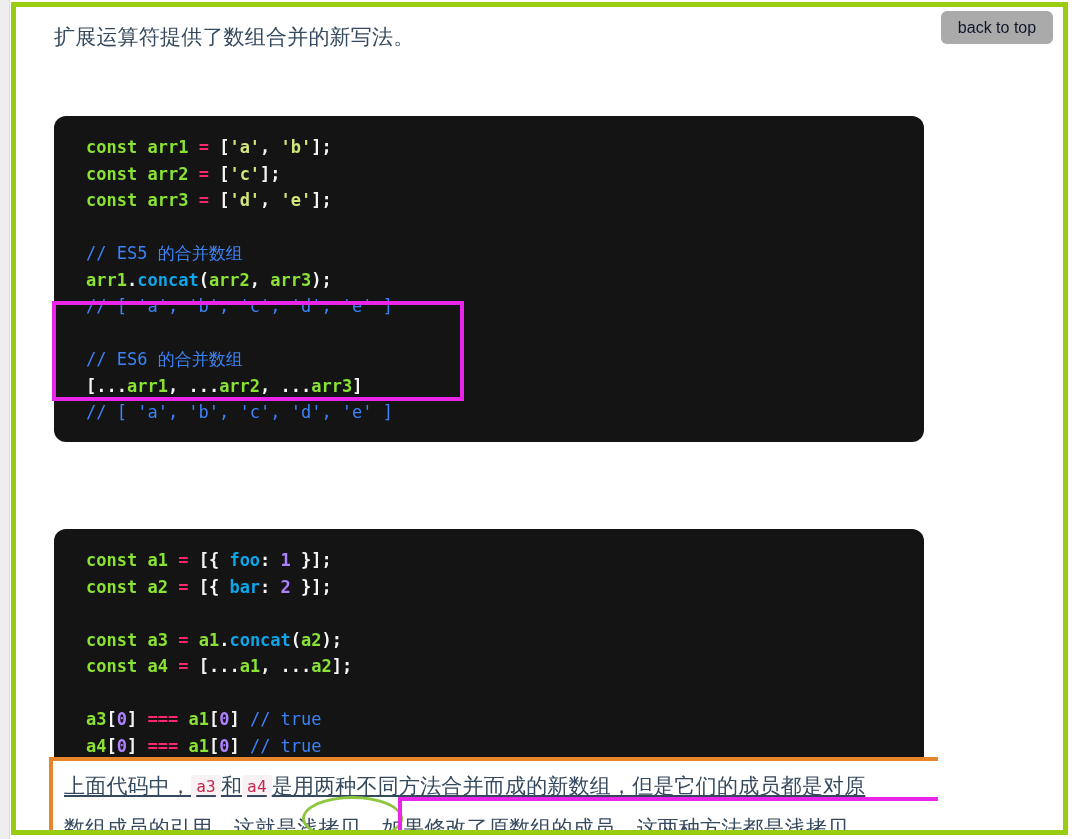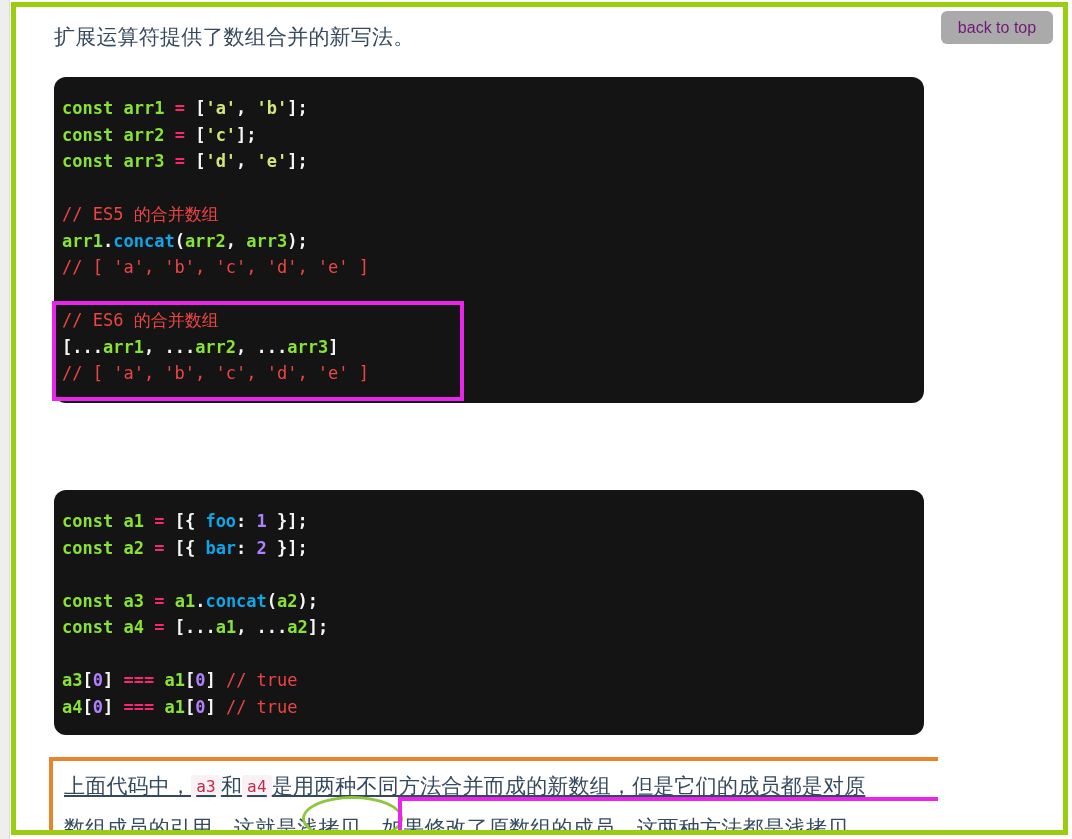--- a/index.html
+++ b/index.html
@@ -56,44 +56,45 @@
     letter-spacing: 0.2px;
   }
   #para-intro { position: absolute; left: 38px; top: 14px; }
   #para-mid   { position: absolute; left: 38px; top: 423px; }
 
   
   .codeblock {
     position: absolute;
     background: #141414;
     border-radius: 12px;
-    padding: 18px 8px;
+    padding: 18px 32px;
     box-sizing: border-box;
     font-family: "DejaVu Sans Mono", "Liberation Mono", monospace;
     font-size: 17px;
     line-height: 26.5px;
     color: #e8e8e8;
     white-space: pre;
     font-weight: bold;
+    margin-top: 39px;
   }
   #code-1 { left: 38px; top: 70px;  width: 870px; height: 326px; }
   #code-2 { left: 38px; top: 483px; width: 870px; height: 245px; }
 
   .codeblock .ln { display: block; height: 26.5px; }
   .codeblock .blank { display: block; height: 26.5px; }
 
   
   .k   { color: #8ae234; }           
   .var { color: #8ae234; }           
   .op  { color: #f92672; }           
   .pun { color: #f5f5f5; }           
   .str { color: #cfe67a; }           
   .num { color: #ae81ff; }           
   .prop{ color: #0ea5e9; }           
-  .cmt { color: #ef4444; font-weight: normal; }  
+  .cmt { color: #3b82f6; font-weight: normal; }  
 
   
   .magenta-code-box {
     position: absolute;
     left: 36px; top: 294px;
     width: 412px; height: 100px;
     border: 4px solid #e825e8;
     box-sizing: border-box;
     pointer-events: none;
   }
@@ -153,21 +154,21 @@
     position: absolute;
     right: 19px; top: 11px;
     display: flex;
     flex-direction: column;
     align-items: flex-end;
     gap: 6px;
     z-index: 20;
   }
   .float-btn {
     background: #aaaaaa;
-    color: #701a75;
+    color: #0f172a;
     font-family: "Liberation Sans", "DejaVu Sans", sans-serif;
     font-size: 16px;
     border: none;
     border-radius: 6px;
     padding: 7px 14px;
     min-width: 112px;
     text-align: center;
     cursor: pointer;
     line-height: 1.2;
   }

